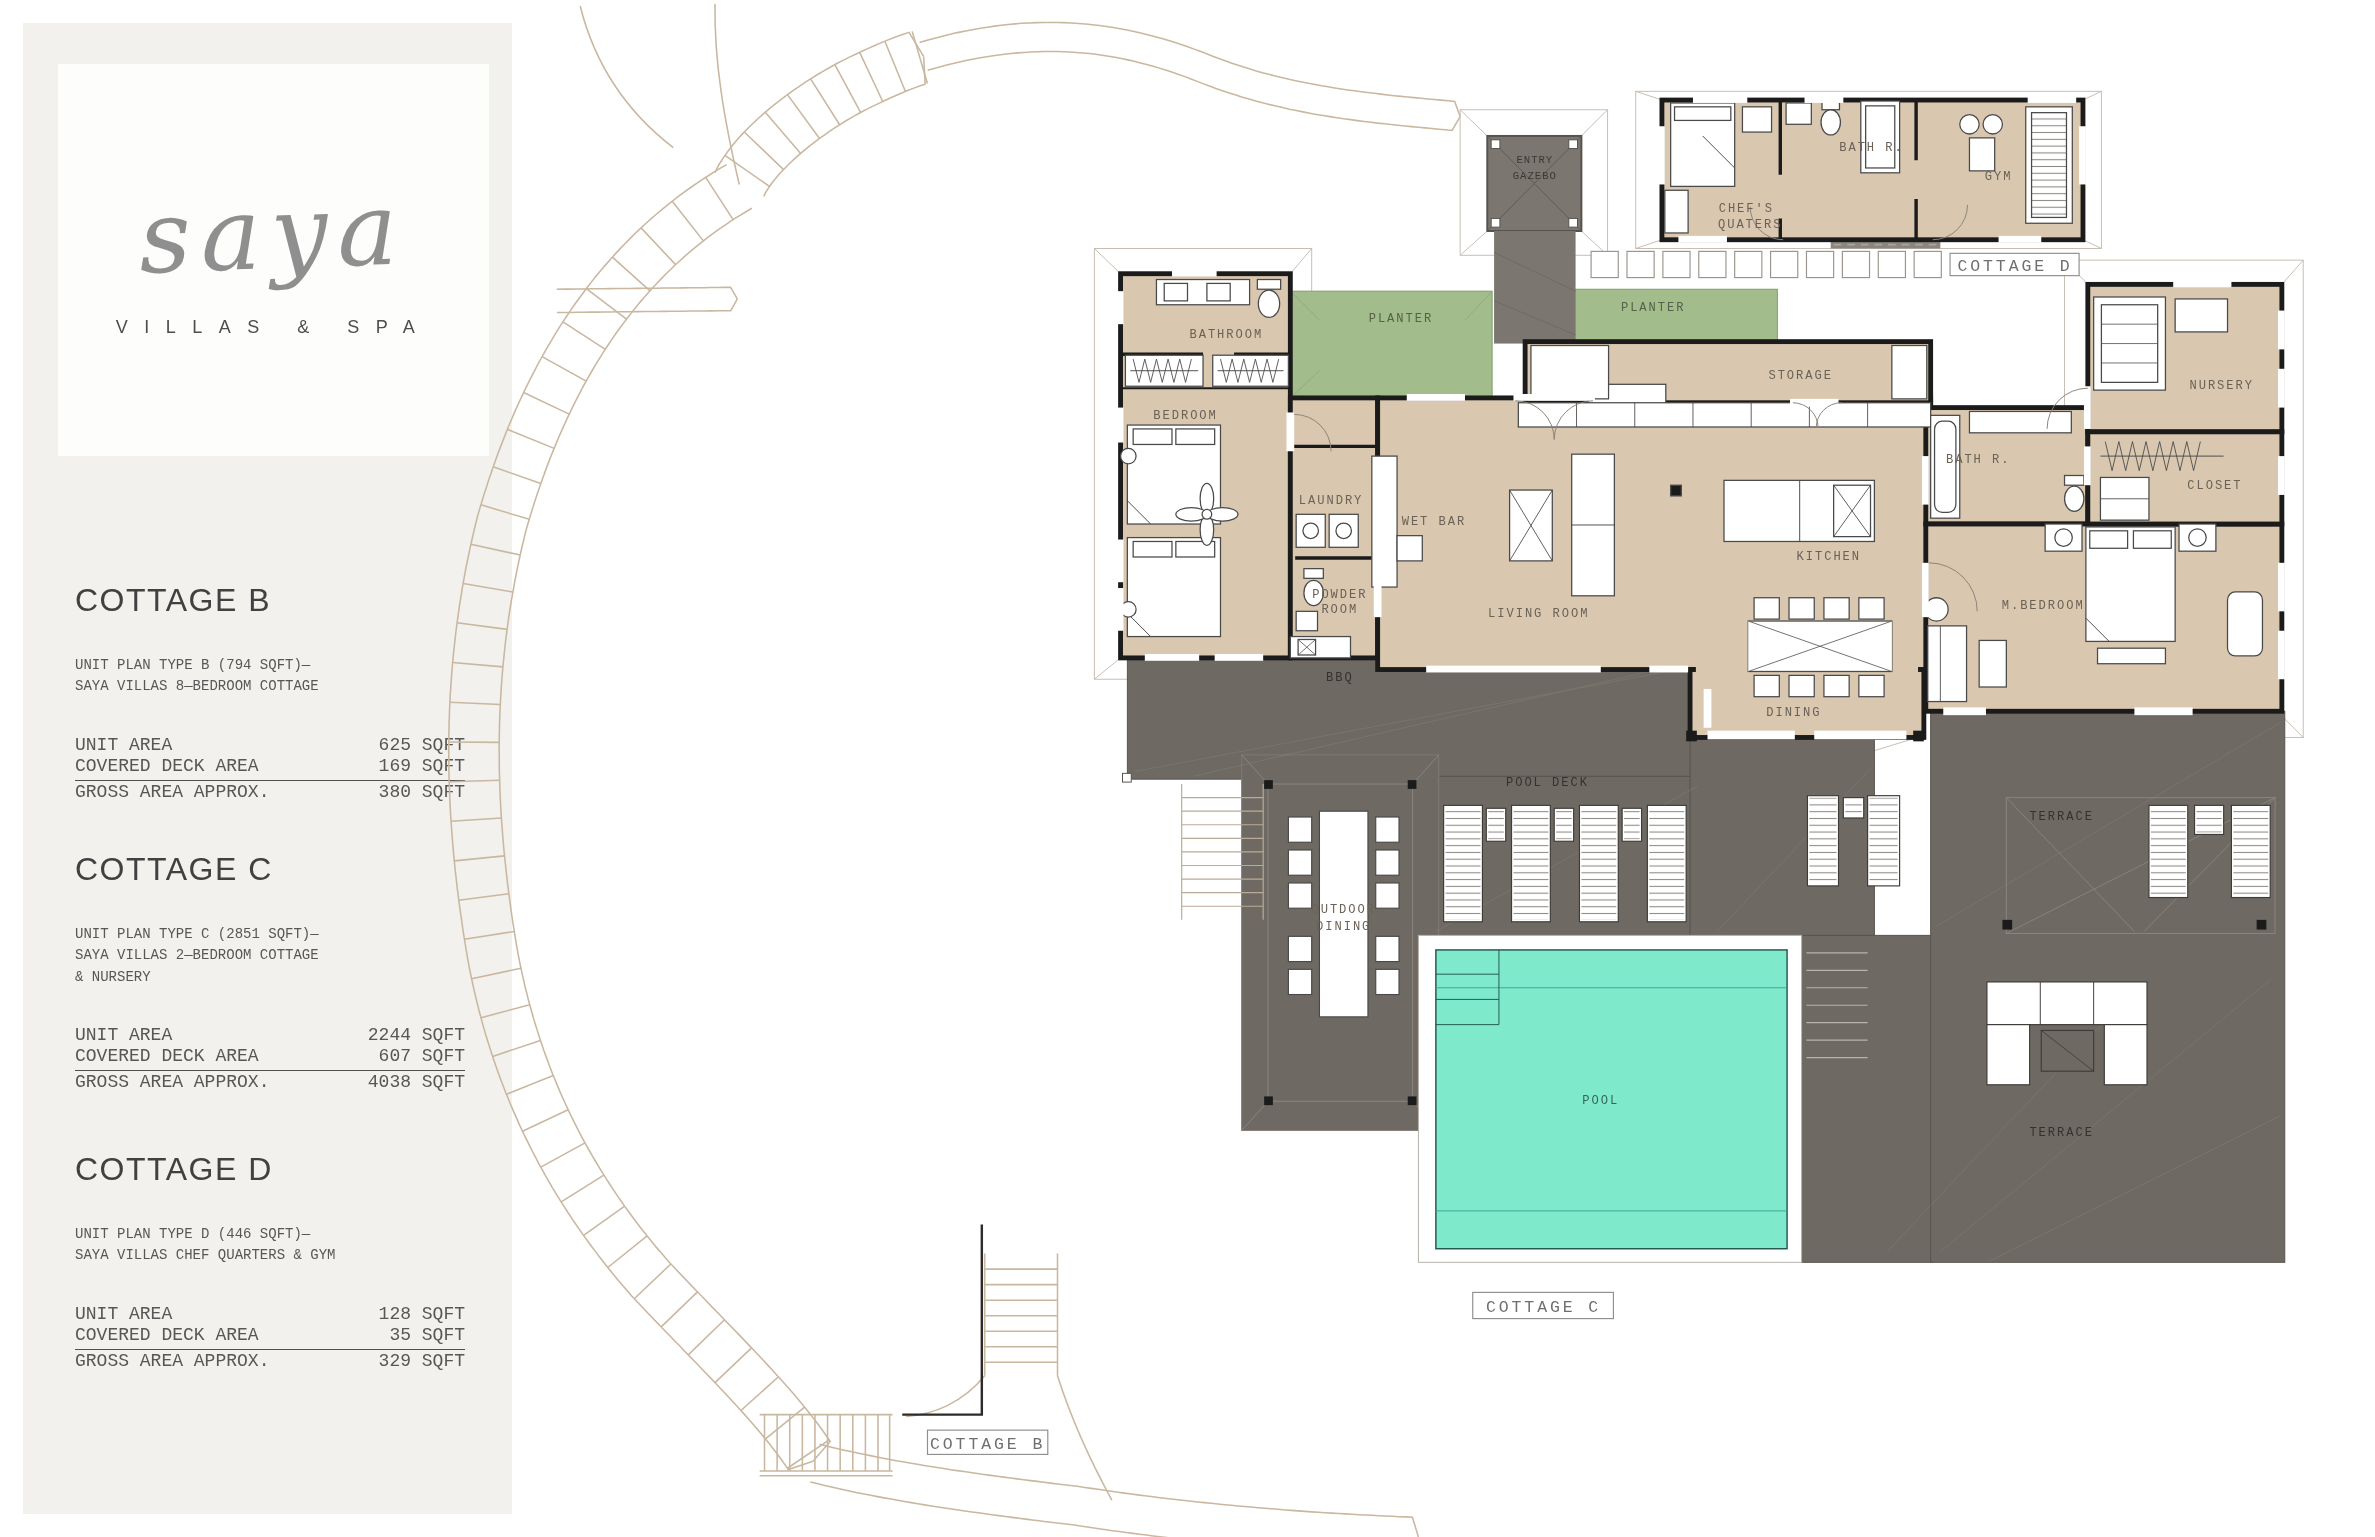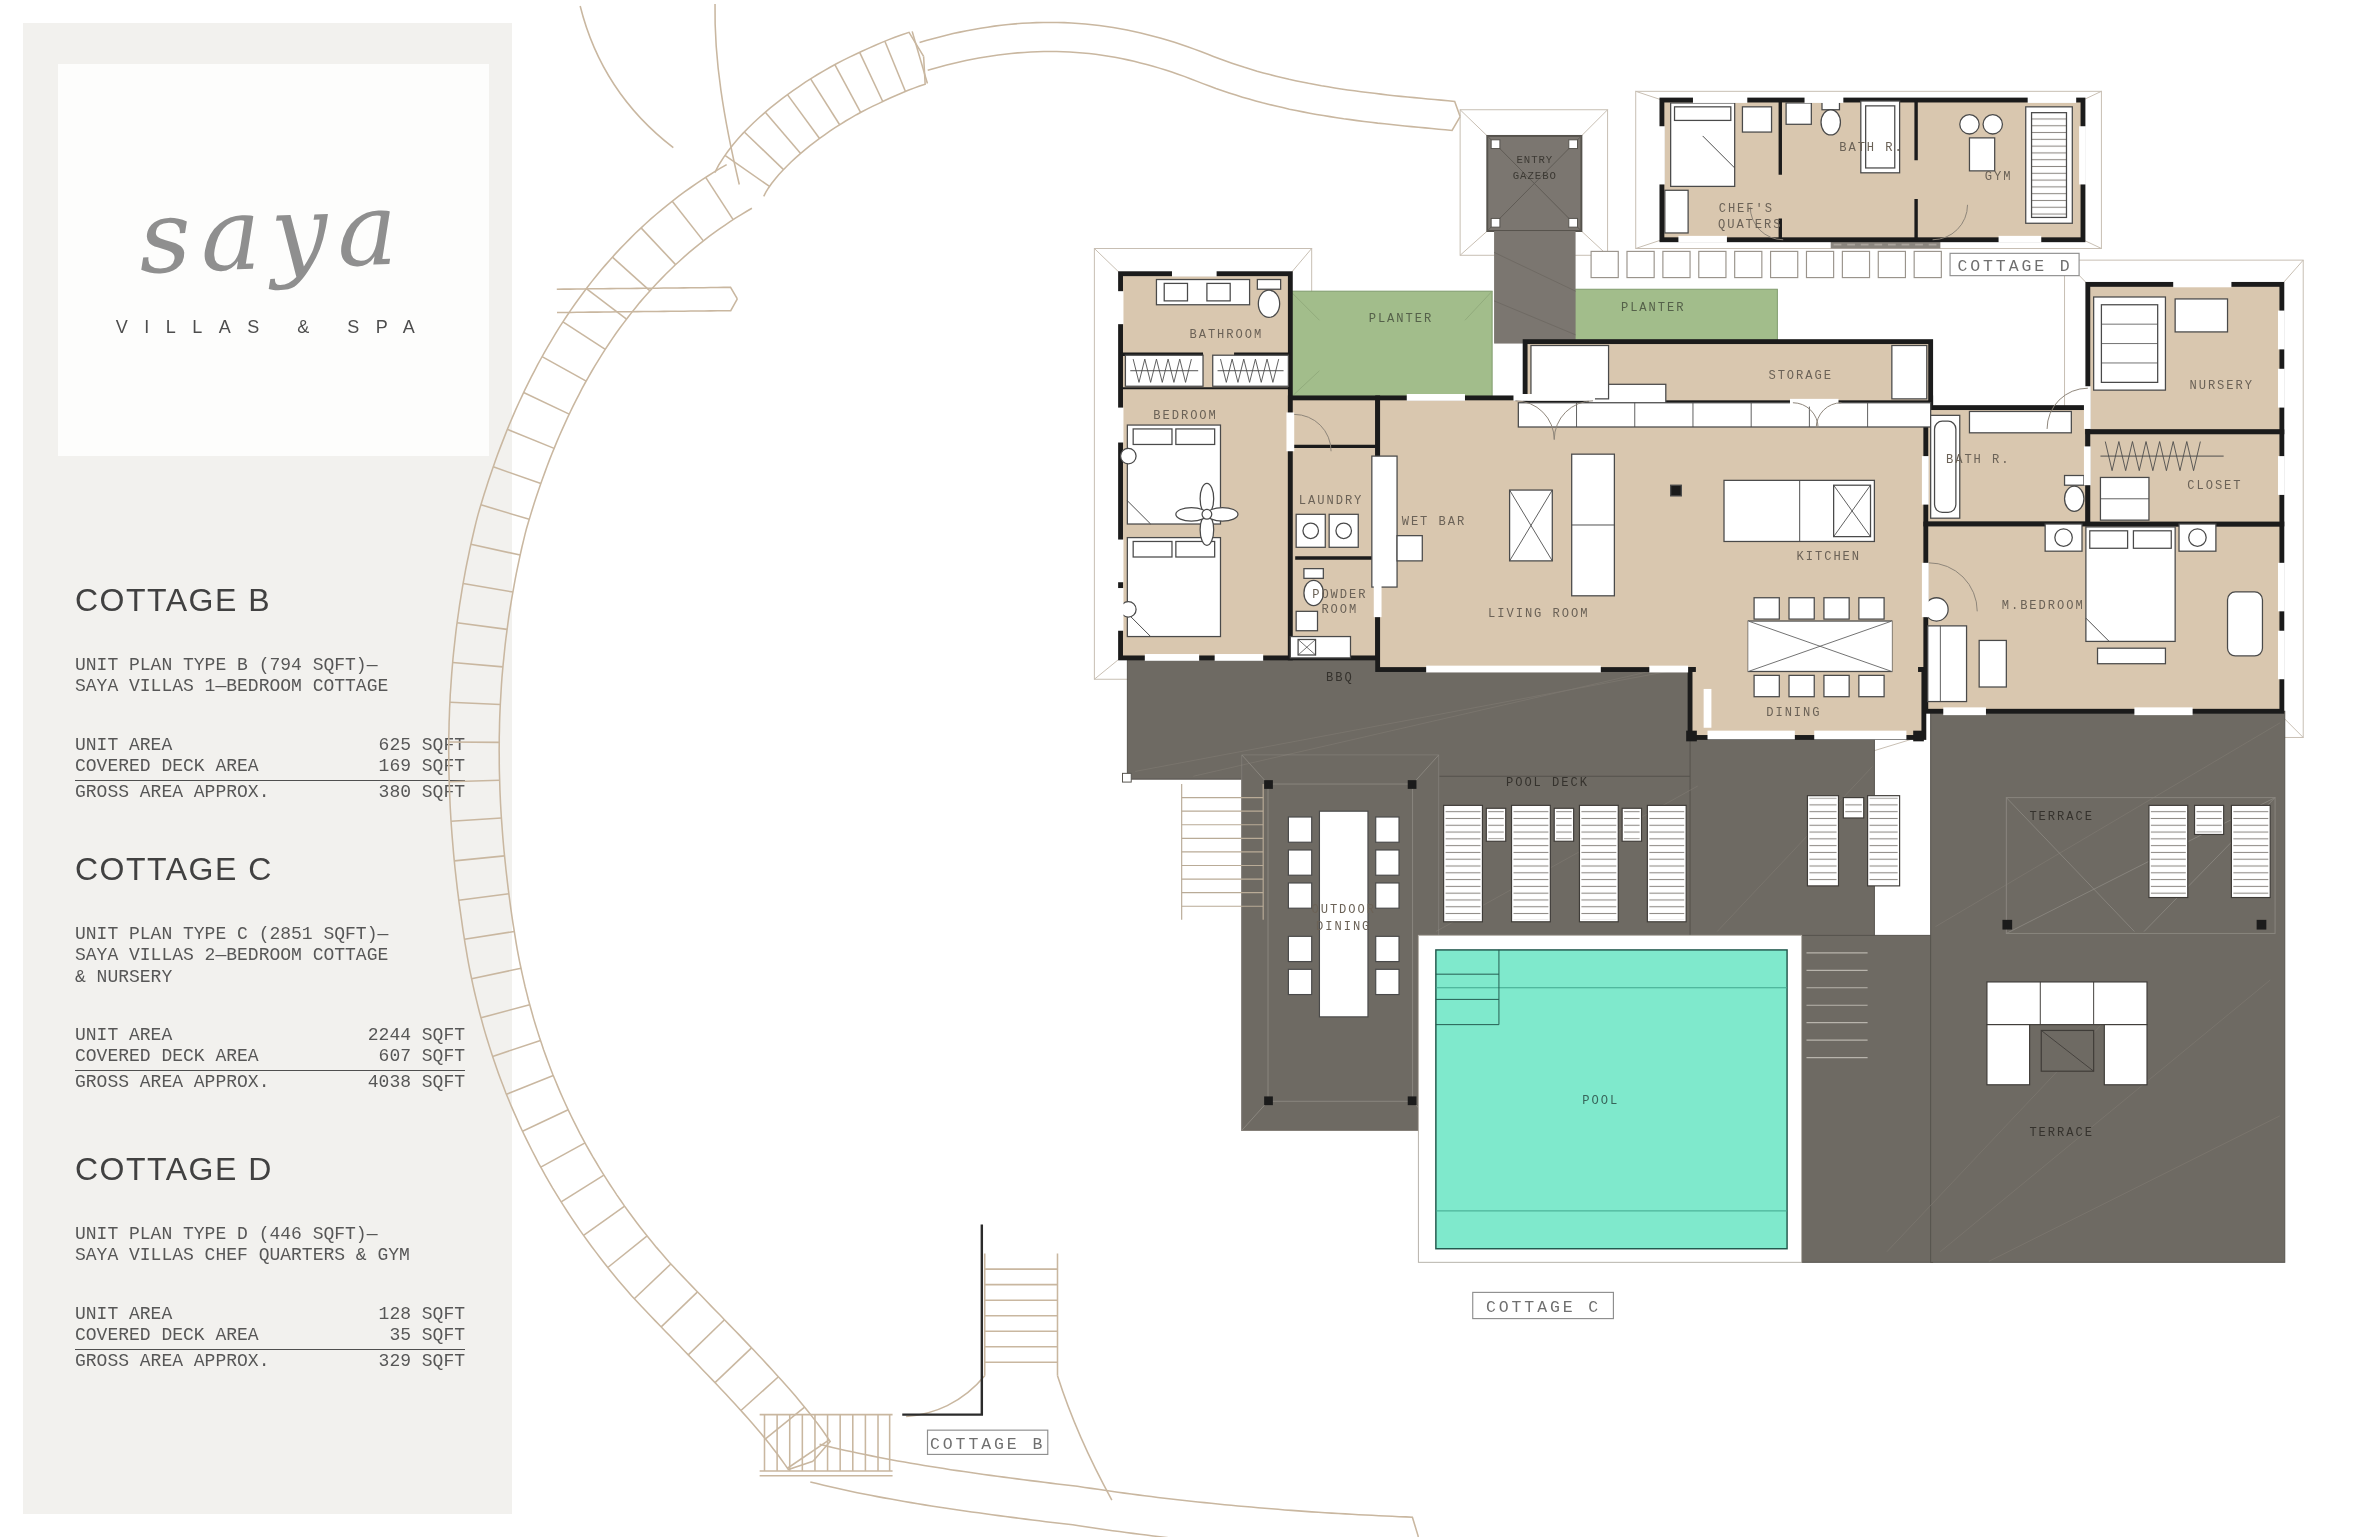--- a/index.html
+++ b/index.html
@@ -14,21 +14,21 @@
              background:#fdfdfc;display:flex;flex-direction:column;
              align-items:center;justify-content:center;}
   .brand{font-family:"DejaVu Serif",serif;font-style:italic;font-size:101px;
          color:#8f8f8f;letter-spacing:9.7px;line-height:1;transform:rotate(-2deg);
          margin-bottom:33px;}
   .tagline{font-family:"Liberation Sans",sans-serif;font-size:18px;color:#4d4d4d;
            letter-spacing:16.5px;font-weight:400;}
   .spec{position:absolute;left:52px;width:390px;color:#575757;}
   .spec h2{font-family:"Liberation Sans",sans-serif;font-weight:400;font-size:32px;
            color:#414141;letter-spacing:1.5px;margin:0 0 39px 0;line-height:1;}
-  .desc-line{font-family:"Liberation Mono",monospace;font-size:18px;
+  .desc-line{font-family:"Liberation Mono",monospace;font-size:14px;
              line-height:21.3px;white-space:nowrap;}
   .desc-line:empty{display:none;}
   .rows{margin-top:37px;}
   .row{display:flex;justify-content:space-between;
        font-family:"Liberation Mono",monospace;font-size:18px;line-height:21.3px;}
   .rule{border-top:1.9px solid #4f4f4f;margin:2.9px 0 1px 0;}
   .sec-b{top:561px;} .sec-c{top:830px;} .sec-d{top:1130px;}
 
   
   svg{position:absolute;left:0;top:0;}
@@ -48,21 +48,21 @@
 
   <div class="sidebar">
     <div class="logo-card">
       <div class="brand">saya</div>
       <div class="tagline">VILLAS &amp; SPA</div>
     </div>
 
     <div class="spec sec-b">
       <h2>COTTAGE B</h2>
       <div class="desc-line">UNIT PLAN TYPE B (794 SQFT)—</div>
-      <div class="desc-line">SAYA VILLAS 1—BEDROOM COTTAGE</div>
+      <div class="desc-line">SAYA VILLAS 8—BEDROOM COTTAGE</div>
 
       <div class="rows">
         <div class="row">
           <span>UNIT AREA</span>
             <span>625 SQFT</span>
           </div>
         <div class="row">
           <span>COVERED DECK AREA</span>
             <span>169 SQFT</span>
           </div>

